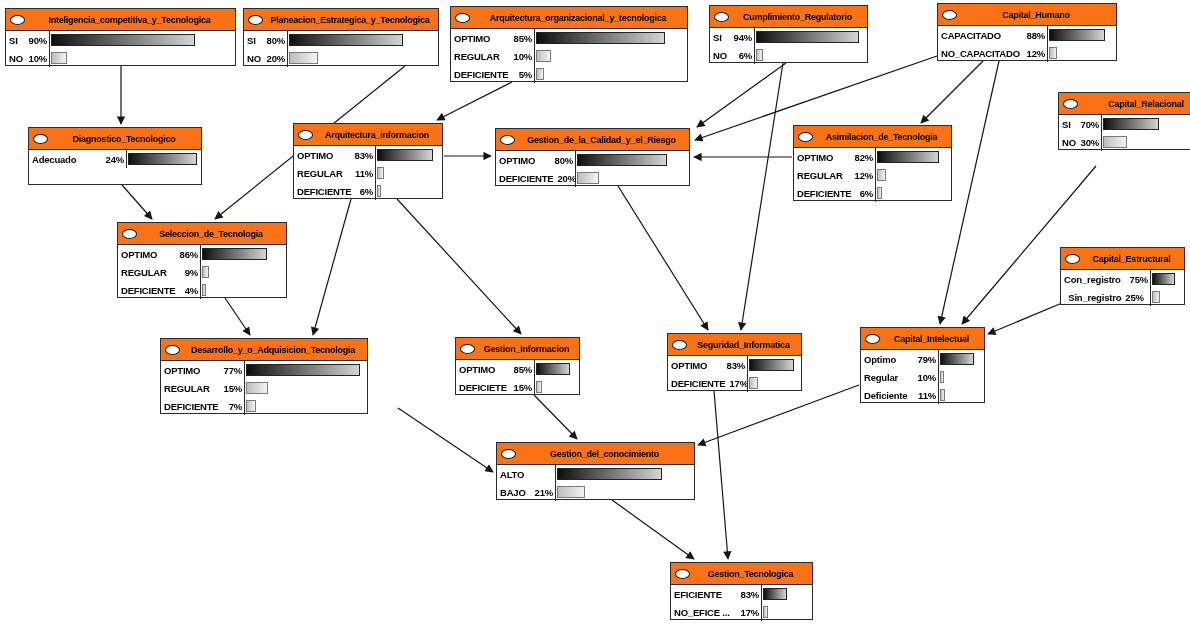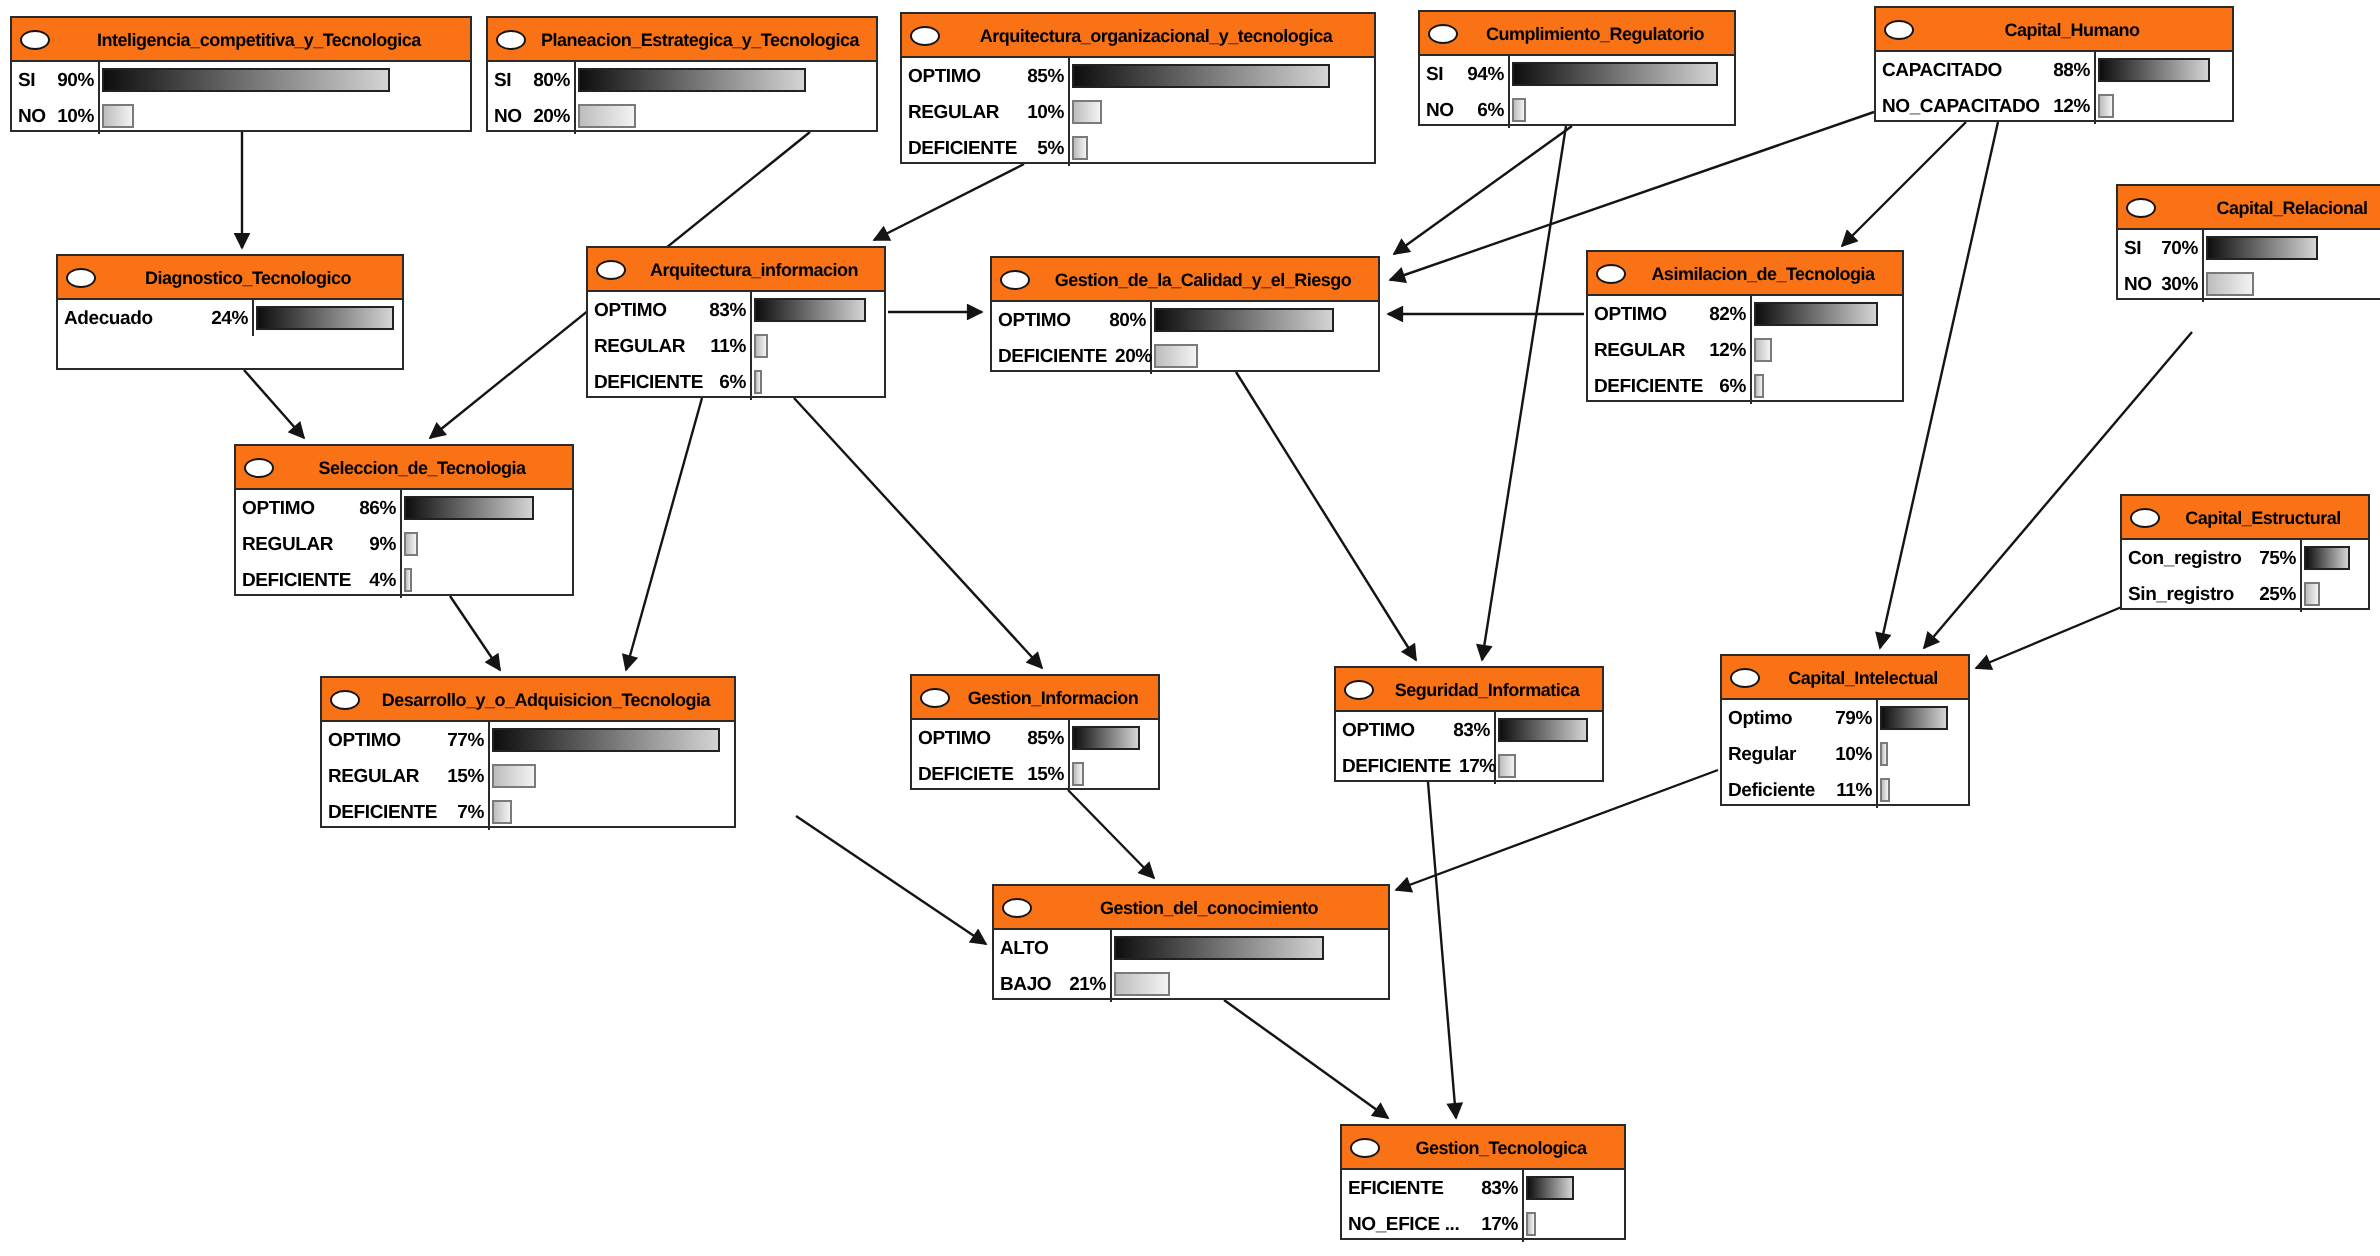--- a/index.html
+++ b/index.html
@@ -301,21 +301,21 @@
         <span class="title">Capital_Estructural</span>
       </div>
       <div class="row">
         <div class="lcol" style="width: 90px;">
           <span>Con_registro</span>
           <span class="pct">75%</span>
         </div>
         <div class="bar dark" style="width: 23px;"></div>
       </div>
       <div class="row">
-        <div class="lcol" style="width: 90px;">
+        <div class="lcol" style="width: 90px; justify-content: center;">
           <span>Sin_registro</span>
           <span class="pct">25%</span>
         </div>
         <div class="bar light" style="width: 8px;"></div>
       </div>
     </div>
     <div class="node" style="left: 160px; top: 338px; width: 208px; height: 76px;">
       <div class="title-row">
         <span class="oval"></span>
         <span class="title">Desarrollo_y_o_Adquisicion_Tecnologia</span>

